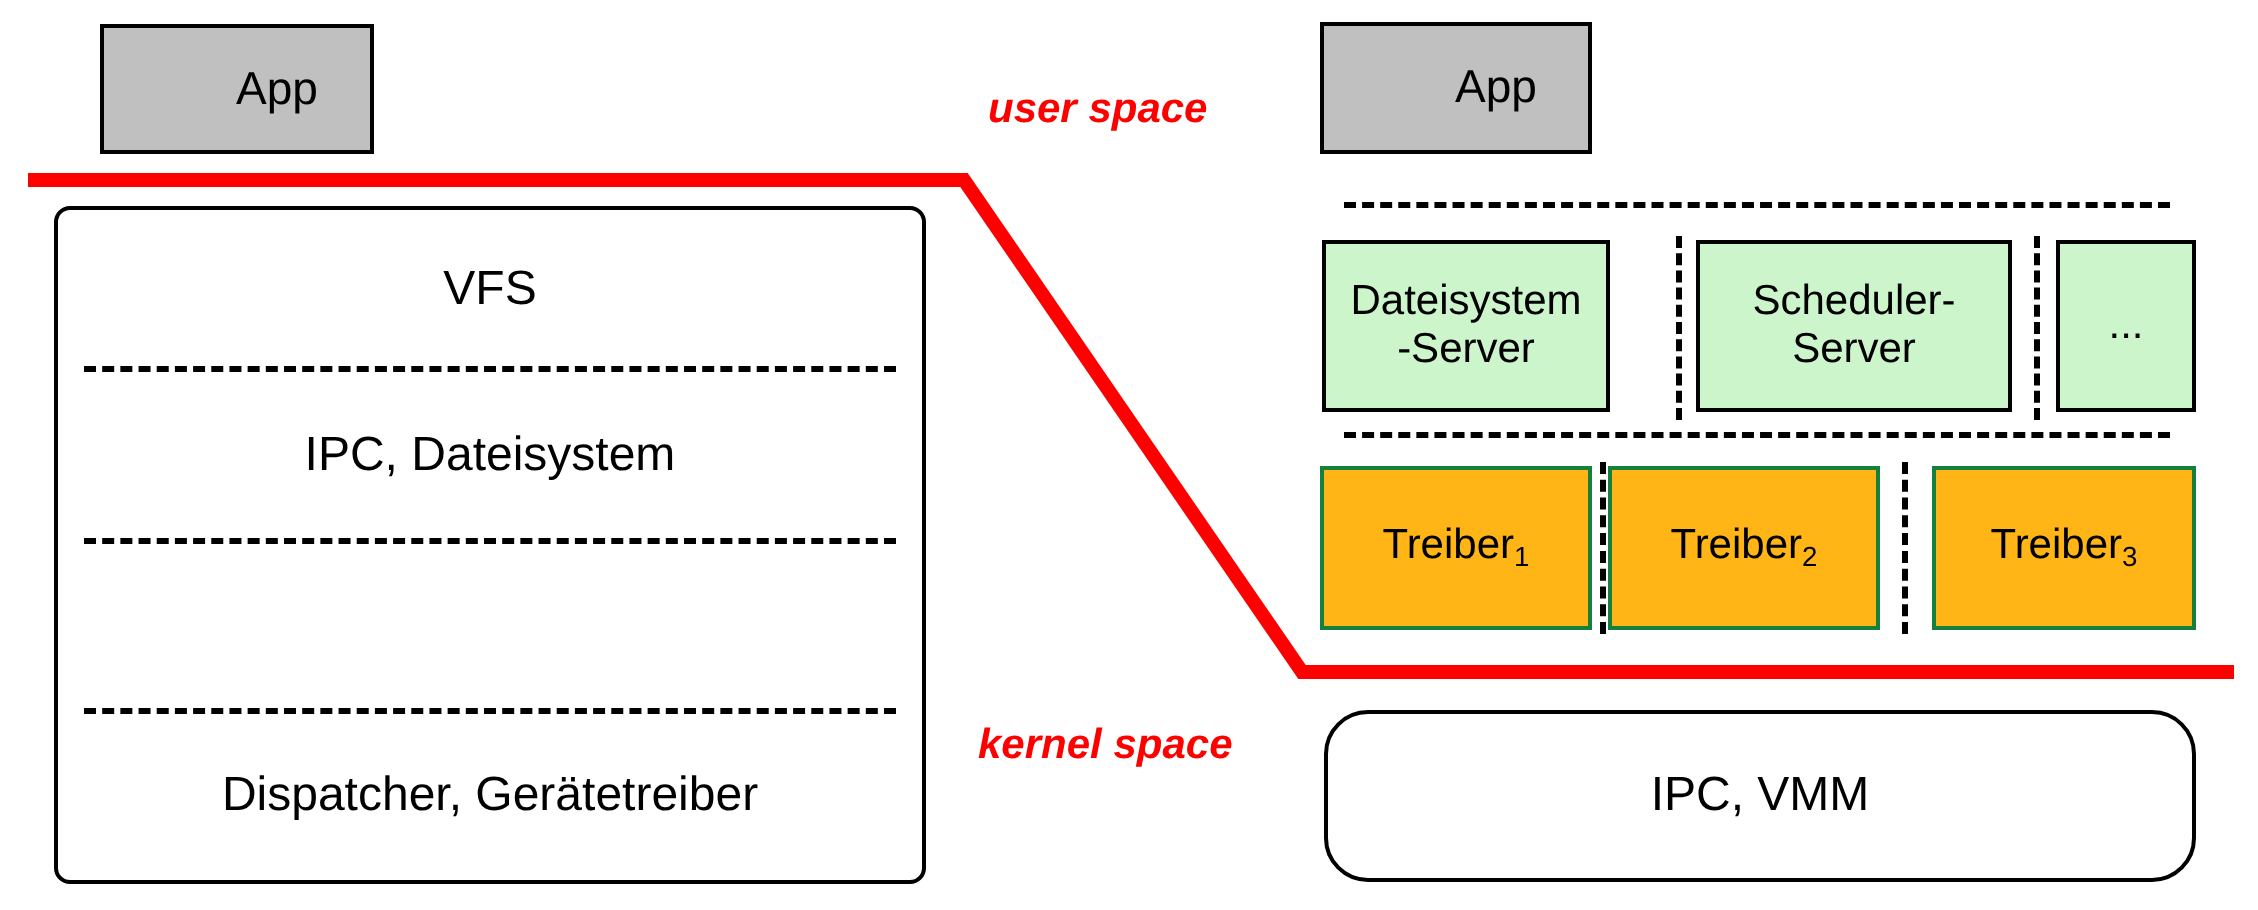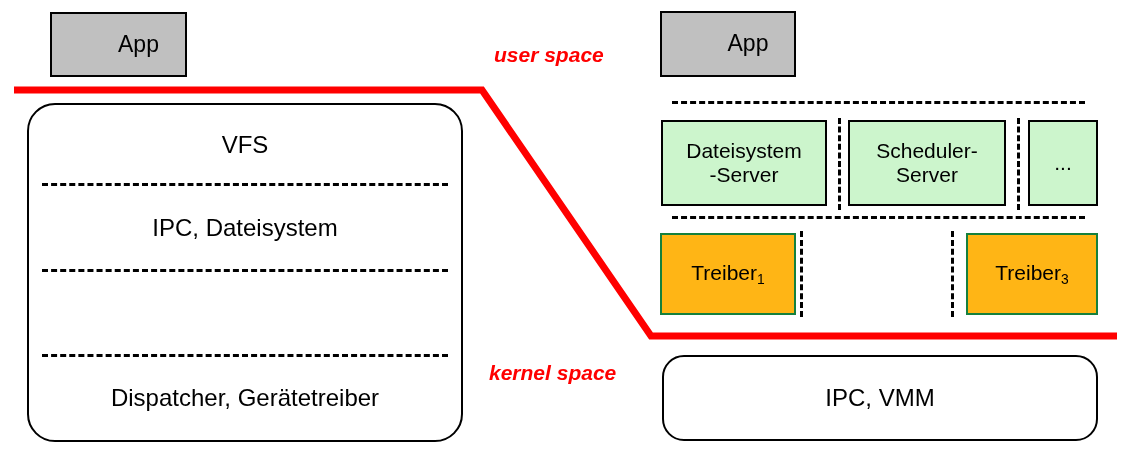--- a/index.html
+++ b/index.html
@@ -33,21 +33,21 @@
     background: #c0c0c0;
     border: 2px solid #000000;
     font-size: 23px;
     padding-left: 40px;
   }
 
   
   .mono-box {
     background: #ffffff;
     border: 2px solid #000000;
-    border-radius: 28px;
+    border-radius: 8px;
     display: block;
   }
   .mono-layer {
     position: absolute;
     left: 0;
     right: 0;
     display: flex;
     align-items: center;
     justify-content: center;
     font-size: 24px;
@@ -149,41 +149,44 @@
     </div>
   </div>
 
   <div class="box app-box" style="left:660px; top:11px; width:136px; height:66px;">
     <span>App</span>
   </div>
 
   <div class="hsep" style="left:672px; width:413px; top:101px;"></div>
   <div class="hsep" style="left:672px; width:413px; top:216px;"></div>
 
-  <div class="box server-box" style="left:661px; top:120px; width:166px; height:86px;">
+  <div class="box server-box" style="left:661px; top:120px; width:144px; height:86px;">
     <span class="ln">Dateisystem</span>
     <span class="ln">-Server</span>
   </div>
   <div class="vsep" style="left:838px; top:118px; height:92px;"></div>
 
   <div class="box server-box" style="left:848px; top:120px; width:158px; height:86px;">
     <span class="ln">Scheduler-</span>
     <span class="ln">Server</span>
   </div>
   <div class="vsep" style="left:1017px; top:118px; height:92px;"></div>
 
   <div class="box server-box" style="left:1028px; top:120px; width:70px; height:86px;">
     <span class="ln">...</span>
   </div>
 
   <div class="box driver-box" style="left:660px; top:233px; width:136px; height:82px;">
     <span><span>Treiber</span><sub>1</sub></span>
   </div>
   <div class="vsep" style="left:800px; top:231px; height:86px;"></div>
 
+  <div class="box driver-box" style="left:804px; top:233px; width:136px; height:82px;">
+    <span><span>Treiber</span><sub>2</sub></span>
+  </div>
   <div class="vsep" style="left:951px; top:231px; height:86px;"></div>
 
   <div class="box driver-box" style="left:966px; top:233px; width:132px; height:82px;">
     <span><span>Treiber</span><sub>3</sub></span>
   </div>
 
   <div class="box micro-bottom" style="left:662px; top:355px; width:436px; height:86px;">
     <span>IPC, VMM</span>
   </div>
 

